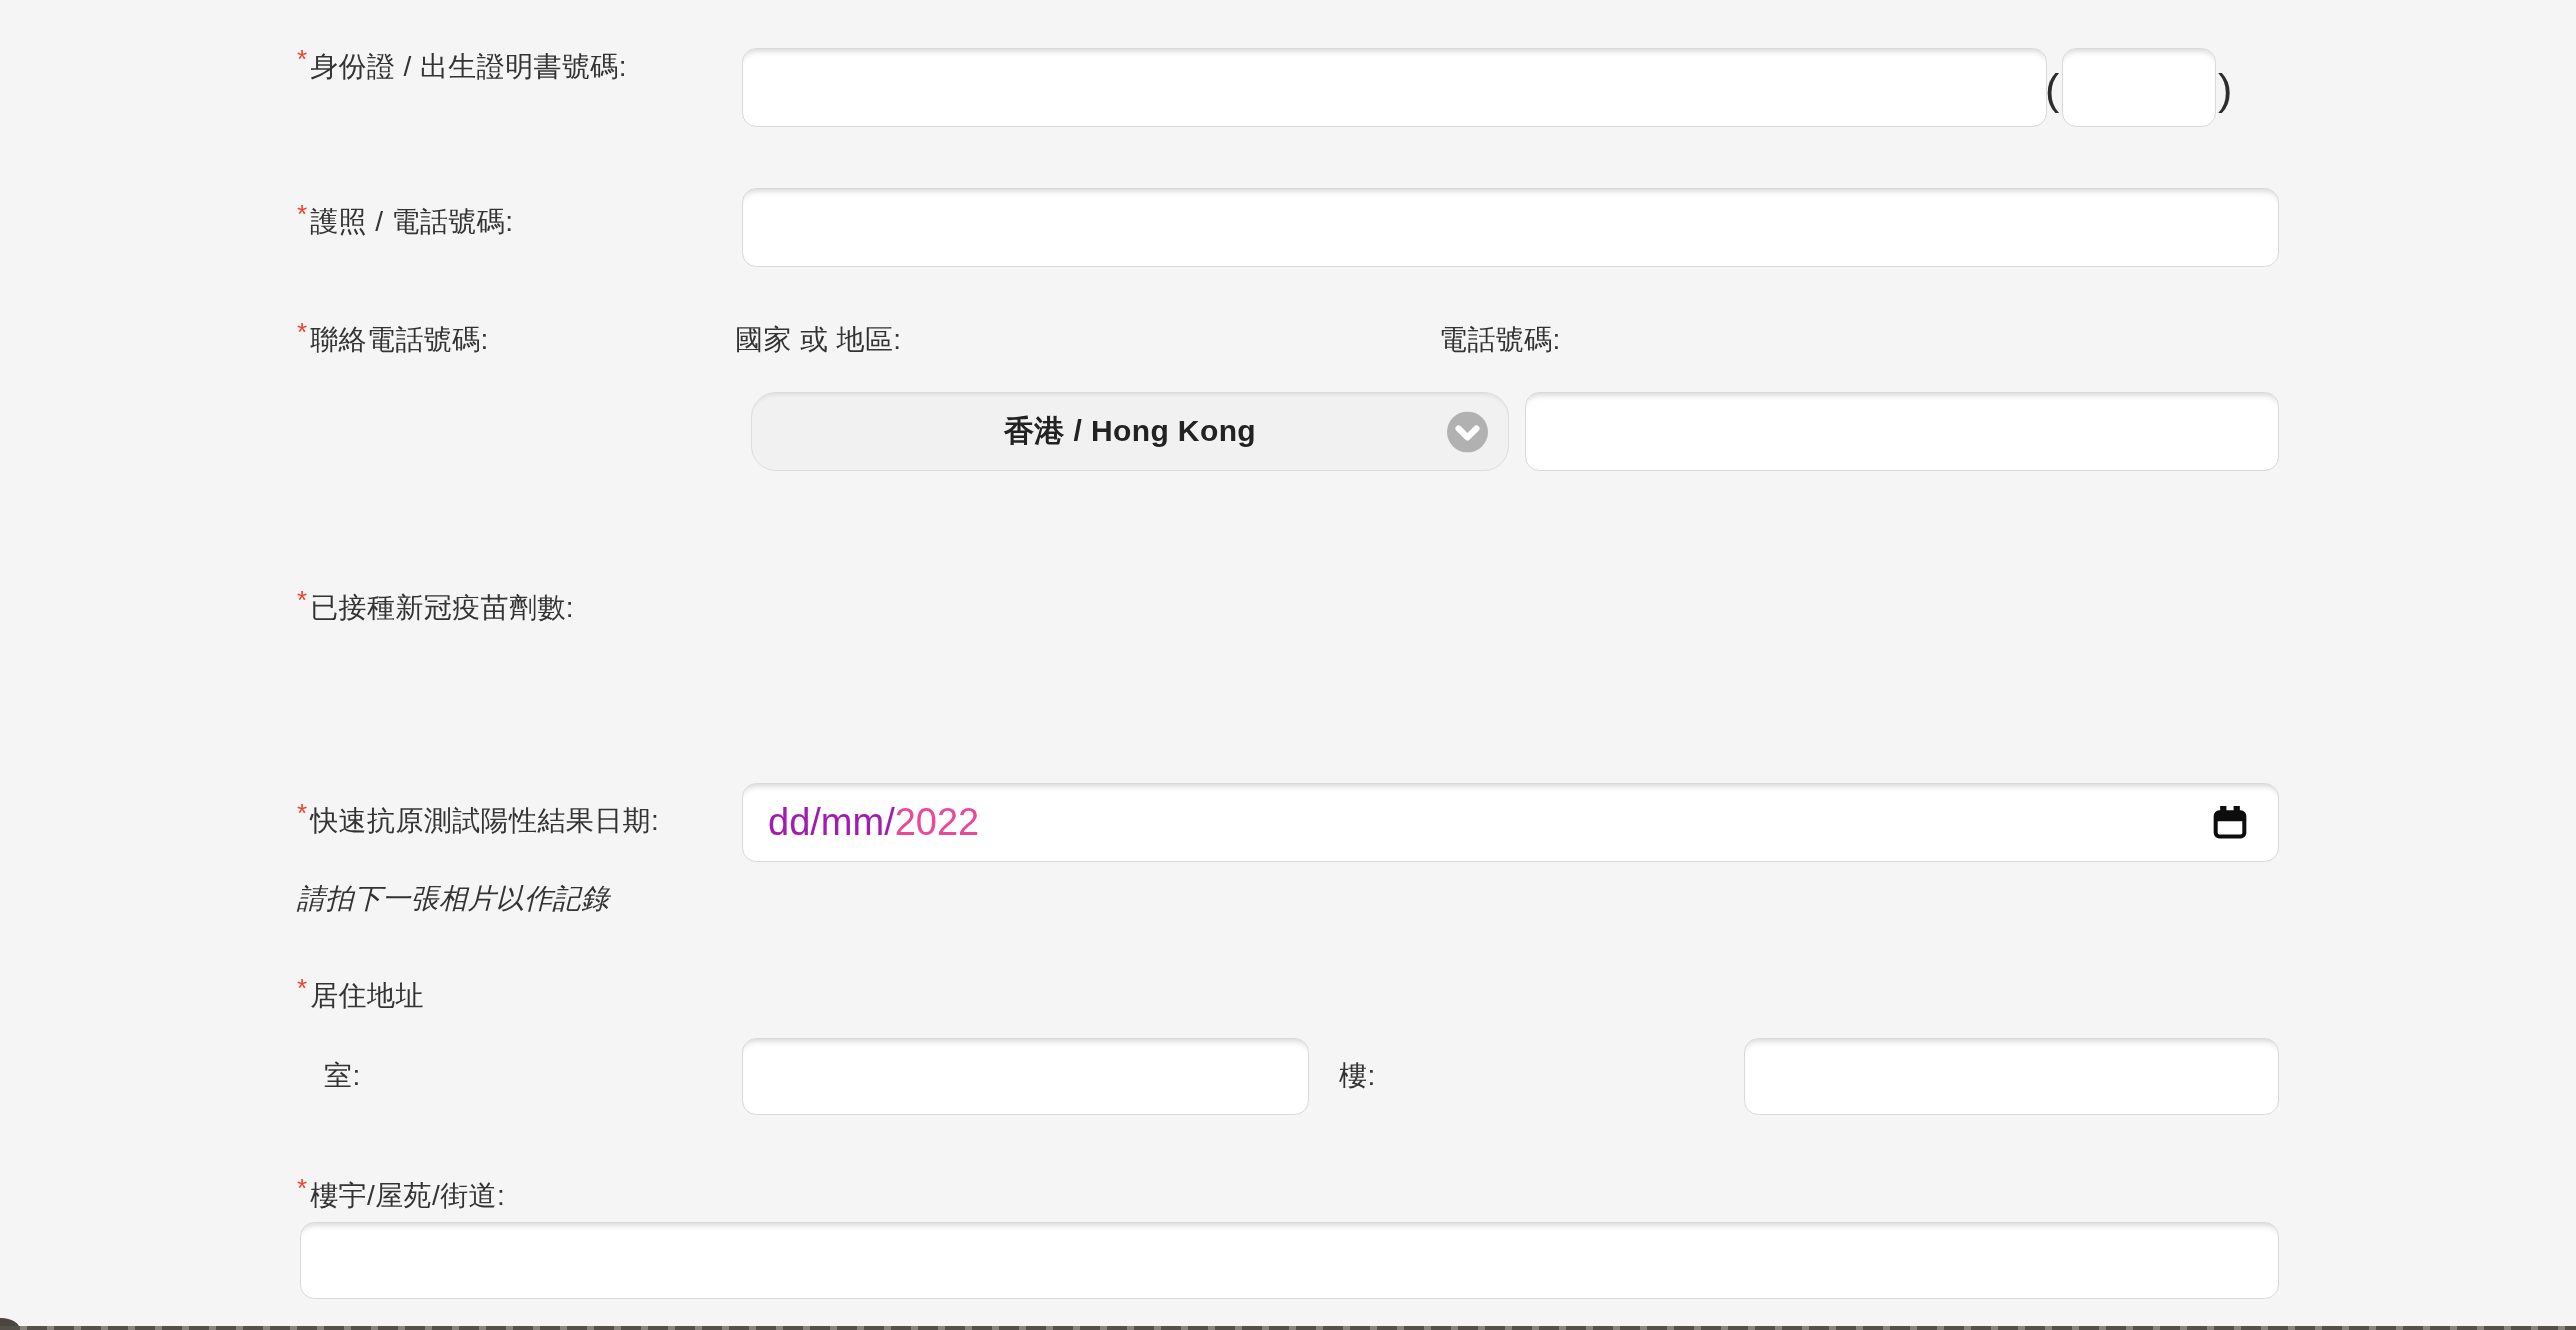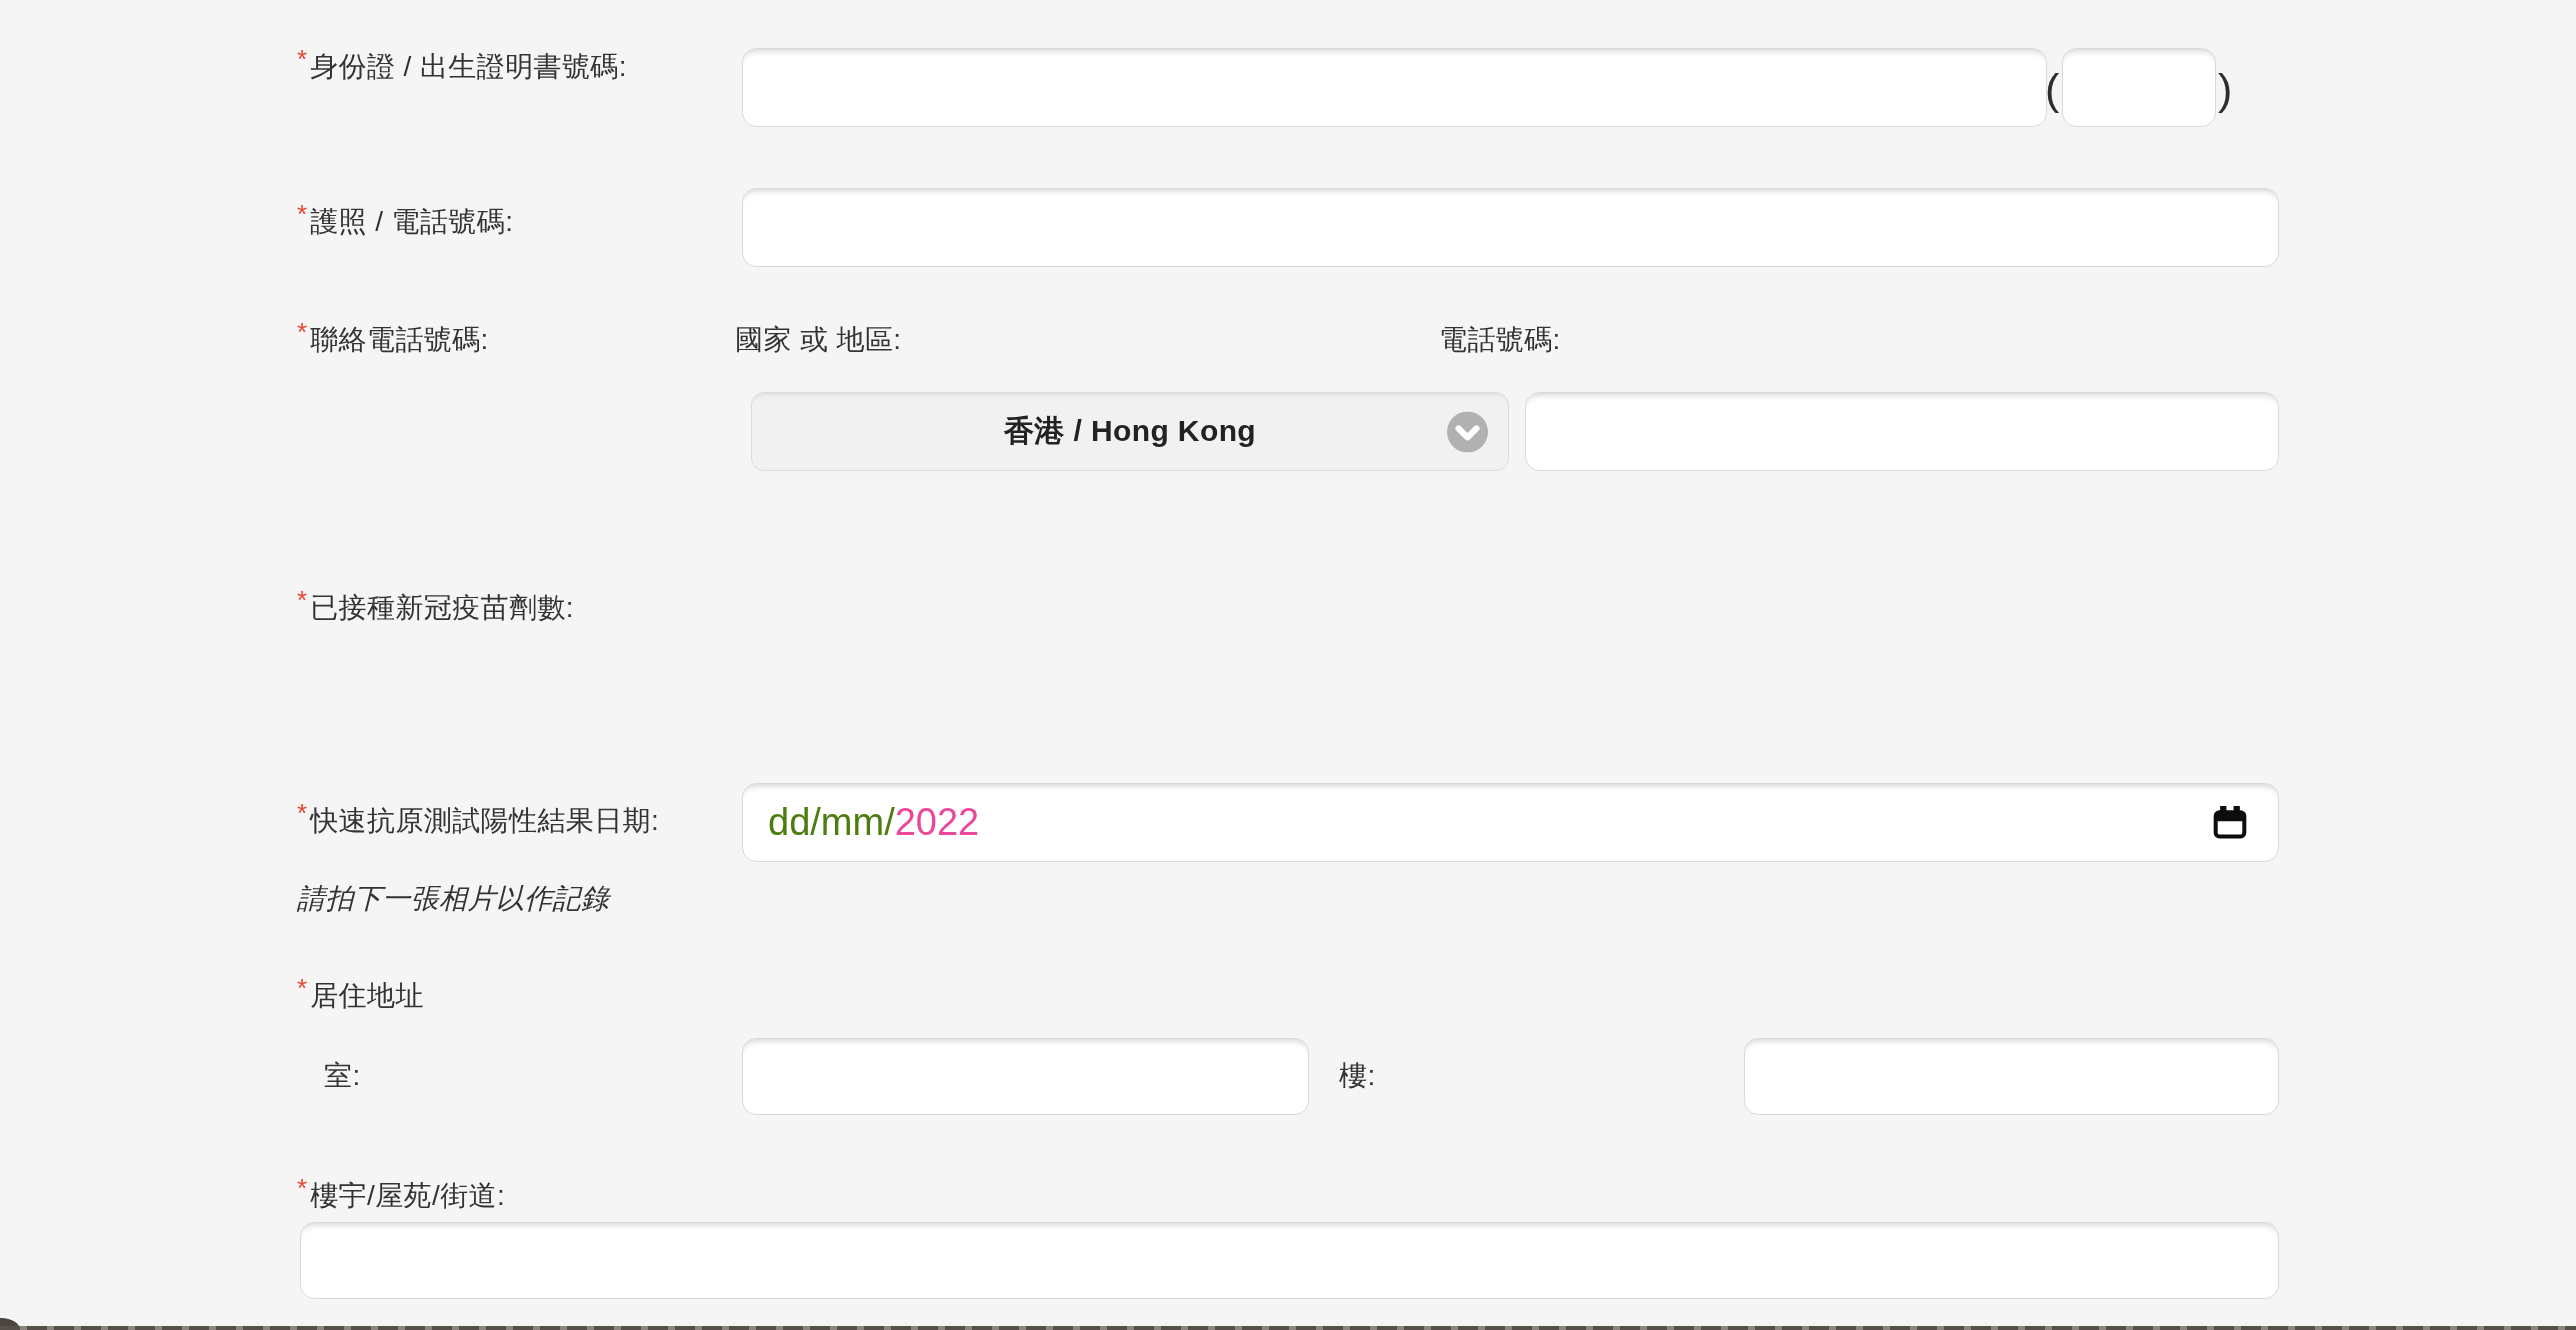--- a/index.html
+++ b/index.html
@@ -19,37 +19,37 @@
   }
   .ti{
     position:absolute;box-sizing:border-box;
     background:#fff;border:1.8px solid #d9d9d9;border-radius:14.3px;
     box-shadow:inset 0 7.2px 6.3px -5.4px rgba(0,0,0,.18);
     font-size:32px;color:#222;padding:0 21.5px;outline:none;
     font-family:"Liberation Sans",sans-serif;
   }
   .sel{
     position:absolute;box-sizing:border-box;cursor:pointer;
-    background:#f1f1f2;border:1.8px solid #dcdcdc;border-radius:13px;
+    background:#f1f1f2;border:1.8px solid #dcdcdc;border-radius:25px;
     box-shadow:inset 0 5.4px 5.4px -4.5px rgba(0,0,0,.10);
     display:flex;align-items:center;justify-content:center;
   }
   .sel .val{font-size:30px;font-weight:bold;color:#222;letter-spacing:0.4px;}
   .chev{position:absolute;right:19.7px;top:50%;transform:translateY(-50%);line-height:0;}
   .paren{
     position:absolute;transform:translateY(-50%);
     font-size:43px;color:#2d2d2d;font-weight:400;
   }
   .dateinput{
     position:absolute;box-sizing:border-box;
     background:#fff;border:1.8px solid #d9d9d9;border-radius:14.3px;
     box-shadow:inset 0 7.2px 6.3px -5.4px rgba(0,0,0,.18);
     display:flex;align-items:center;padding:0 25px;cursor:text;
   }
-  .dateinput .dm{font-size:38px;color:#4d7c0f;}
+  .dateinput .dm{font-size:38px;color:#a21caf;}
   .dateinput .yr{font-size:38px;color:#ec4899;}
   .cal{position:absolute;right:30px;top:50%;transform:translateY(-50%);line-height:0;cursor:pointer;}
   .bottom-dash{
     position:absolute;left:0;right:0;bottom:0;height:3.6px;
     background:repeating-linear-gradient(90deg,#55504a 0 19.7px,#8a857f 19.7px 27px);
   }
   .bottom-blob{
     position:absolute;left:0;bottom:0;width:19.7px;height:12.5px;
     background:#4d453d;border-radius:0 100% 0 0;
   }

